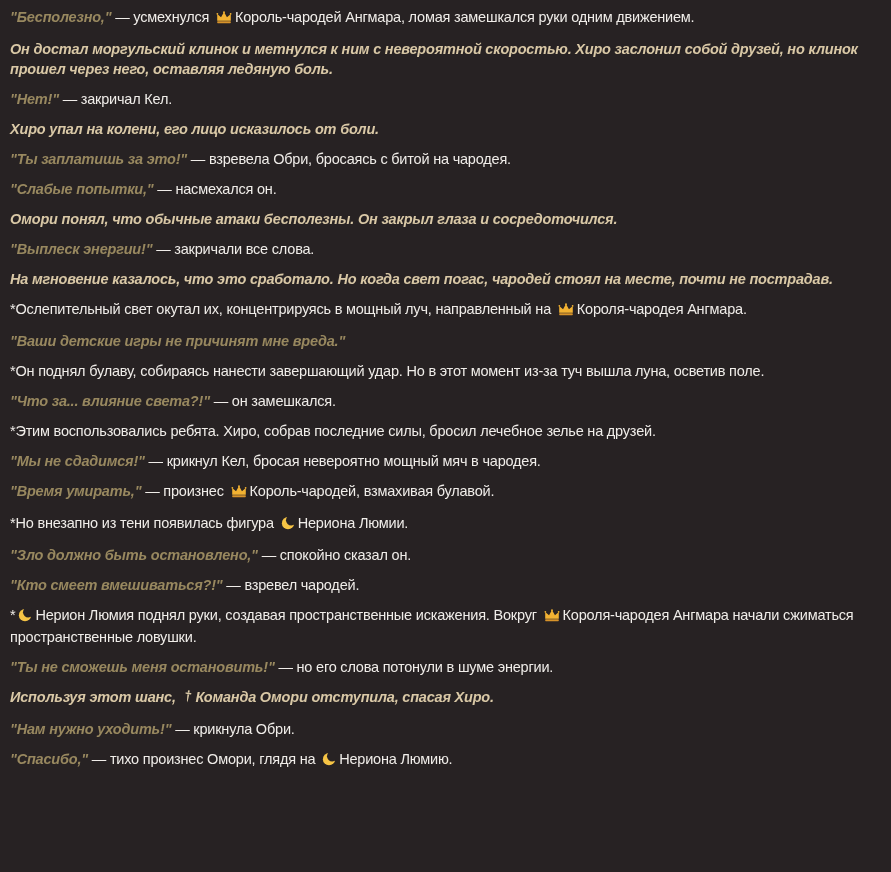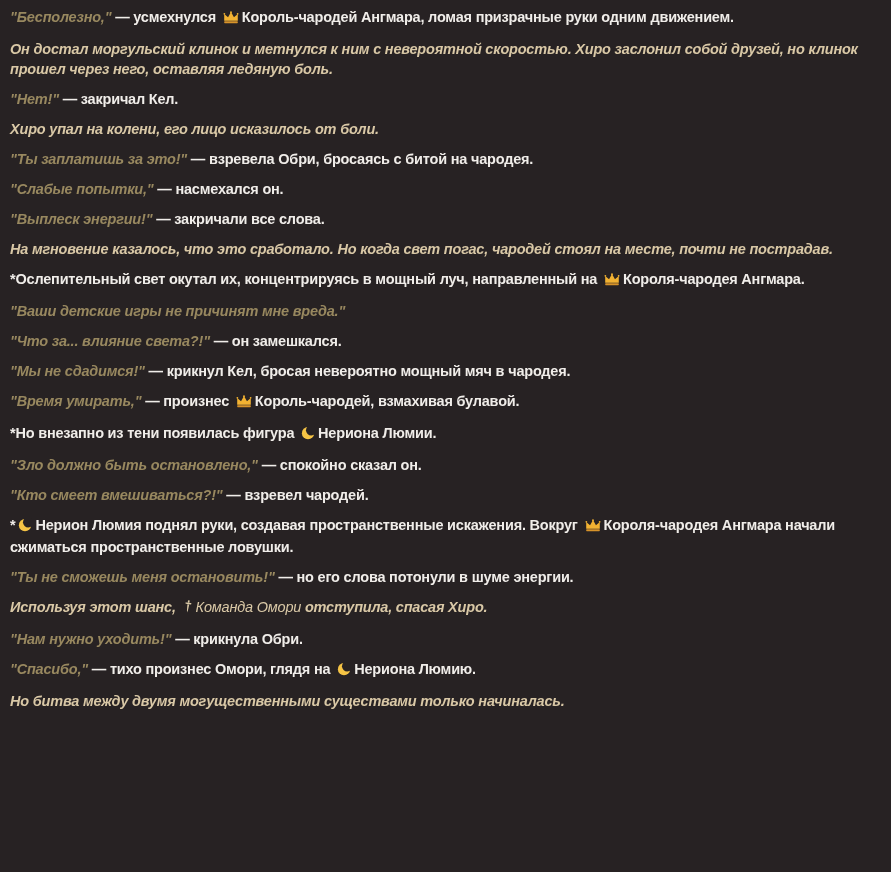--- a/index.html
+++ b/index.html
@@ -19,57 +19,60 @@
     font-family:"Liberation Sans","DejaVu Sans",sans-serif;
     padding:7px 10px 4px 10px;
   }
   .para{
     margin:0 0 10px 0;
     font-size:14.5px;
     line-height:20px;
     letter-spacing:-0.2px;
   }
   .seg-quote{color:var(--quote);font-style:italic;font-weight:700;}
-  .seg-speech{color:var(--narration);font-weight:700;}
-  .seg-name{color:var(--narration);font-weight:700;}
+  .seg-speech{color:var(--narration);font-weight:400;}
+  .seg-name{color:var(--narration);font-weight:400;}
   .seg-action{color:var(--action);font-weight:700;font-style:italic;margin-top:17px;}
-  .seg-action-name{color:var(--action);font-weight:400;font-style:italic;}
+  .seg-action-name{color:var(--action);font-weight:700;font-style:italic;}
   .inline-icon{
     display:inline-block;
     vertical-align:-2px;
     margin:0 3px;
   }
 </style>
 </head>
 <body>
 
 <main id="story-root">
     <p class="para"><span class="seg-quote">"Бесполезно,"</span><span class="seg-speech"> — усмехнулся </span><span class="inline-icon"><svg width="16" height="13" viewBox="0 0 20 16" aria-hidden="true">
           <path d="M1.5 12.2 L1.5 3.6 L6.3 7.6 L10 1 L13.7 7.6 L18.5 3.6 L18.5 12.2 Z" fill="var(--crown)"></path>
           <rect x="1.5" y="12.6" width="17" height="2.6" rx="0.8" fill="var(--crown-band)"></rect>
           <circle cx="10" cy="1.4" r="1.2" fill="var(--crown)"></circle>
           <circle cx="1.7" cy="3.4" r="1.1" fill="var(--crown)"></circle>
           <circle cx="18.3" cy="3.4" r="1.1" fill="var(--crown)"></circle>
-        </svg></span><span class="seg-name">Король-чародей Ангмара</span><span class="seg-speech">, ломая призрачные руки одним движением.</span></p>
+        </svg></span><span class="seg-name">Король-чародей Ангмара</span><span class="seg-speech">, ломая замешкался руки одним движением.</span></p>
     <p class="para"><span class="seg-action">Он достал моргульский клинок и метнулся к ним с невероятной скоростью. Хиро заслонил собой друзей, но клинок прошел через него, оставляя ледяную боль.</span></p>
     <p class="para"><span class="seg-quote">"Нет!"</span><span class="seg-speech"> — закричал Кел.</span></p>
     <p class="para"><span class="seg-action">Хиро упал на колени, его лицо исказилось от боли.</span></p>
     <p class="para"><span class="seg-quote">"Ты заплатишь за это!"</span><span class="seg-speech"> — взревела Обри, бросаясь с битой на чародея.</span></p>
     <p class="para"><span class="seg-quote">"Слабые попытки,"</span><span class="seg-speech"> — насмехался он.</span></p>
+    <p class="para"><span class="seg-action">Омори понял, что обычные атаки бесполезны. Он закрыл глаза и сосредоточился.</span></p>
     <p class="para"><span class="seg-quote">"Выплеск энергии!"</span><span class="seg-speech"> — закричали все слова.</span></p>
     <p class="para"><span class="seg-action">На мгновение казалось, что это сработало. Но когда свет погас, чародей стоял на месте, почти не пострадав.</span></p>
     <p class="para"><span class="seg-speech">*Ослепительный свет окутал их, концентрируясь в мощный луч, направленный на </span><span class="inline-icon"><svg width="16" height="13" viewBox="0 0 20 16" aria-hidden="true">
           <path d="M1.5 12.2 L1.5 3.6 L6.3 7.6 L10 1 L13.7 7.6 L18.5 3.6 L18.5 12.2 Z" fill="var(--crown)"></path>
           <rect x="1.5" y="12.6" width="17" height="2.6" rx="0.8" fill="var(--crown-band)"></rect>
           <circle cx="10" cy="1.4" r="1.2" fill="var(--crown)"></circle>
           <circle cx="1.7" cy="3.4" r="1.1" fill="var(--crown)"></circle>
           <circle cx="18.3" cy="3.4" r="1.1" fill="var(--crown)"></circle>
         </svg></span><span class="seg-name">Короля-чародея Ангмара</span><span class="seg-speech">.</span></p>
     <p class="para"><span class="seg-quote">"Ваши детские игры не причинят мне вреда."</span></p>
+    <p class="para"><span class="seg-speech">*Он поднял булаву, собираясь нанести завершающий удар. Но в этот момент из-за туч вышла луна, осветив поле.</span></p>
     <p class="para"><span class="seg-quote">"Что за... влияние света?!"</span><span class="seg-speech"> — он замешкался.</span></p>
+    <p class="para"><span class="seg-speech">*Этим воспользовались ребята. Хиро, собрав последние силы, бросил лечебное зелье на друзей.</span></p>
     <p class="para"><span class="seg-quote">"Мы не сдадимся!"</span><span class="seg-speech"> — крикнул Кел, бросая невероятно мощный мяч в чародея.</span></p>
     <p class="para"><span class="seg-quote">"Время умирать,"</span><span class="seg-speech"> — произнес </span><span class="inline-icon"><svg width="16" height="13" viewBox="0 0 20 16" aria-hidden="true">
           <path d="M1.5 12.2 L1.5 3.6 L6.3 7.6 L10 1 L13.7 7.6 L18.5 3.6 L18.5 12.2 Z" fill="var(--crown)"></path>
           <rect x="1.5" y="12.6" width="17" height="2.6" rx="0.8" fill="var(--crown-band)"></rect>
           <circle cx="10" cy="1.4" r="1.2" fill="var(--crown)"></circle>
           <circle cx="1.7" cy="3.4" r="1.1" fill="var(--crown)"></circle>
           <circle cx="18.3" cy="3.4" r="1.1" fill="var(--crown)"></circle>
         </svg></span><span class="seg-name">Король-чародей</span><span class="seg-speech">, взмахивая булавой.</span></p>
     <p class="para"><span class="seg-speech">*Но внезапно из тени появилась фигура </span><span class="inline-icon"><svg width="14" height="14" viewBox="0 0 16 16" aria-hidden="true">
           <circle cx="8" cy="8.2" r="7" fill="var(--moon)"></circle>
@@ -91,15 +94,14 @@
     <p class="para"><span class="seg-action">Используя этот шанс, </span><span class="inline-icon"><svg width="10" height="15" viewBox="0 0 12 16" aria-hidden="true" style="transform:rotate(8deg)">
           <rect x="5" y="0.5" width="2" height="3" rx="0.6" fill="var(--action)"></rect>
           <rect x="2.4" y="3.4" width="7.2" height="1.7" rx="0.8" fill="var(--action)"></rect>
           <path d="M4.9 5.3 H7.1 L6.6 12.6 L6 15.4 L5.4 12.6 Z" fill="var(--action)"></path>
         </svg></span><span class="seg-action-name">Команда Омори</span><span class="seg-action"> отступила, спасая Хиро.</span></p>
     <p class="para"><span class="seg-quote">"Нам нужно уходить!"</span><span class="seg-speech"> — крикнула Обри.</span></p>
     <p class="para"><span class="seg-quote">"Спасибо,"</span><span class="seg-speech"> — тихо произнес Омори, глядя на </span><span class="inline-icon"><svg width="14" height="14" viewBox="0 0 16 16" aria-hidden="true">
           <circle cx="8" cy="8.2" r="7" fill="var(--moon)"></circle>
           <circle cx="11.8" cy="4.8" r="6.1" fill="var(--bg)"></circle>
         </svg></span><span class="seg-name">Нериона Люмию</span><span class="seg-speech">.</span></p>
-    <p class="para"><span class="seg-action">Но битва между двумя могущественными существами только начиналась.</span></p>
     <p class="para"></p>
   </main>
 
 </body></html>

